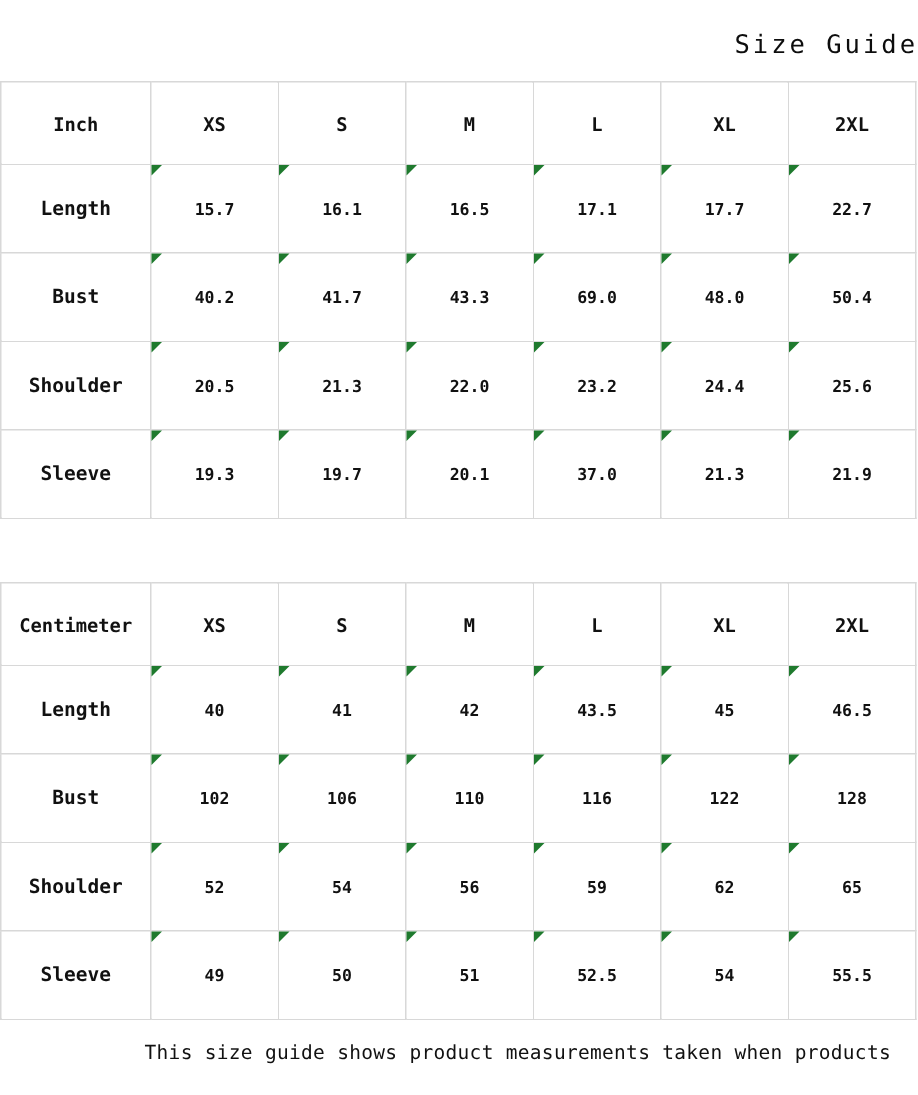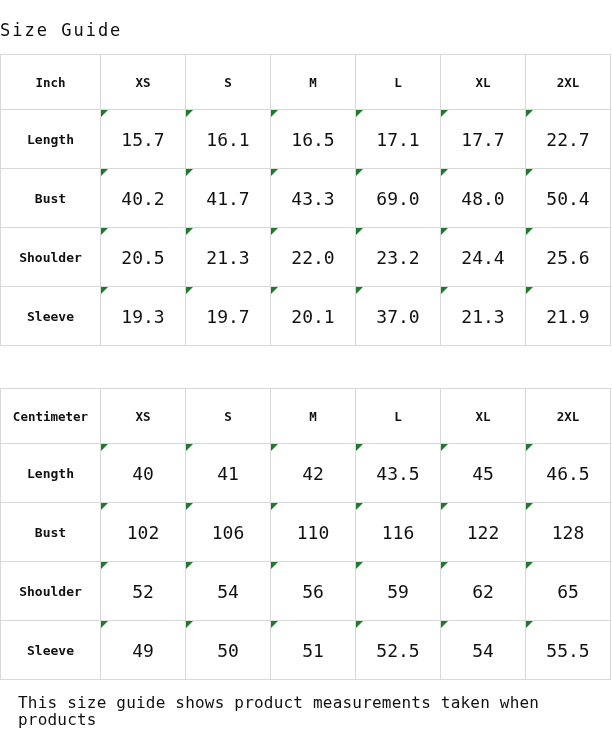--- a/index.html
+++ b/index.html
@@ -15,21 +15,21 @@
     overflow: hidden;
   }
   .page {
     position: relative;
     width: 612px;
     height: 730px;
     box-sizing: border-box;
     background: #ffffff;
   }
   .title {
-    text-align: left;
+    text-align: right;
     font-size: 17px;
     letter-spacing: 2px;
     font-weight: normal;
     color: #0d0d0d;
     padding-top: 20px;
     padding-bottom: 14px;
   }
   table.size-table {
     width: 600px;
     border-collapse: collapse;
@@ -48,22 +48,22 @@
   }
   table.size-table td.head-unit {
     font-size: 12.5px;
     font-weight: bold;
   }
   table.size-table td.rowlabel {
     font-weight: bold;
     font-size: 13px;
   }
   table.size-table td.value {
-    font-weight: normal;
-    font-size: 18px;
+    font-weight: bold;
+    font-size: 11px;
   }
   table.size-table tr.header-row td {
     height: 52px;
   }
   
   table.size-table col.c0 { width: 100px; }
   table.size-table col.cx { width: 85px; }
 
   
   td.value::before {
@@ -74,22 +74,22 @@
     width: 0;
     height: 0;
     border-top: 7px solid #1f7a2e;
     border-right: 7px solid transparent;
   }
   .gap {
     height: 42px;
     background: #ffffff;
   }
   .footnote {
-    text-align: left;
-    font-size: 16px;
+    text-align: right;
+    font-size: 13px;
     line-height: 17px;
     color: #111111;
     padding: 14px 18px 0 18px;
     letter-spacing: 0.2px;
   }
 </style>
 </head>
 <body>
 
 <div class="page">

